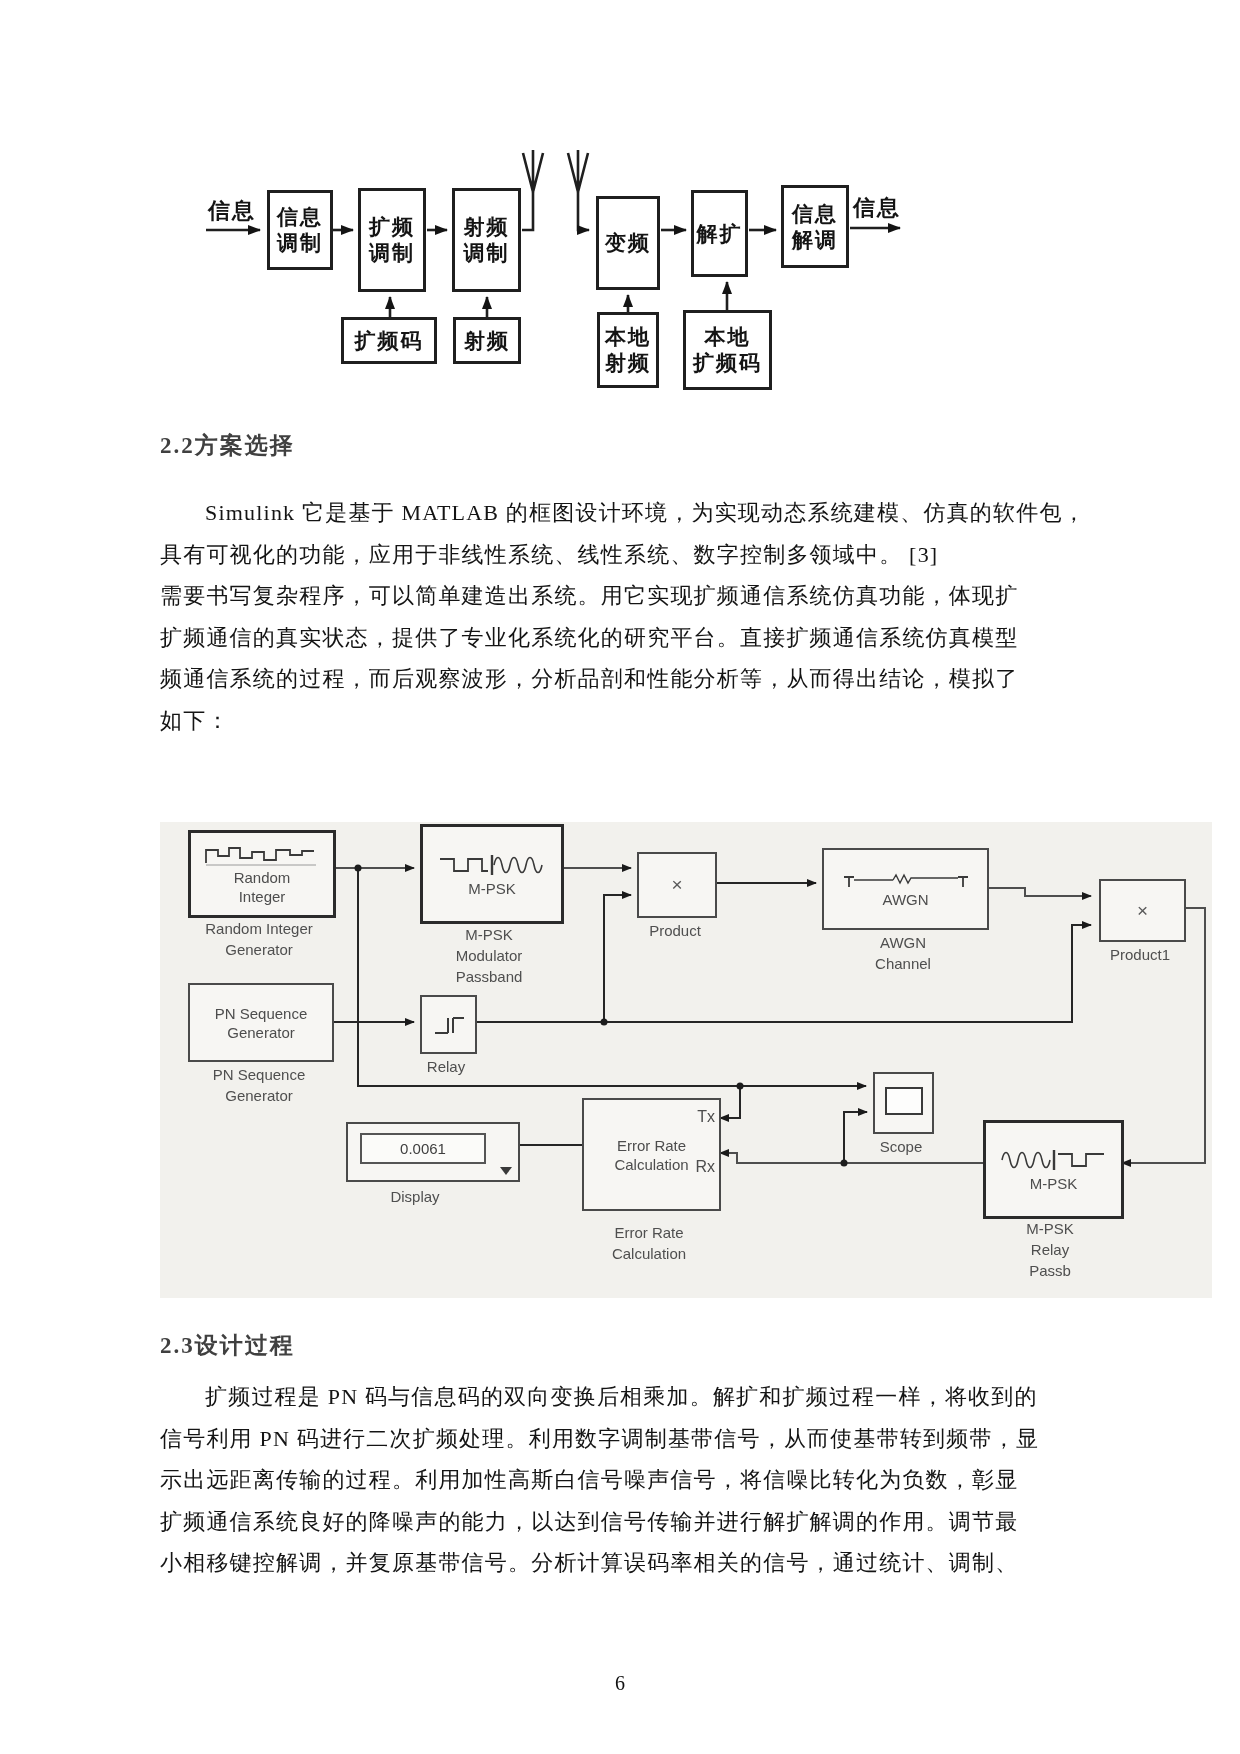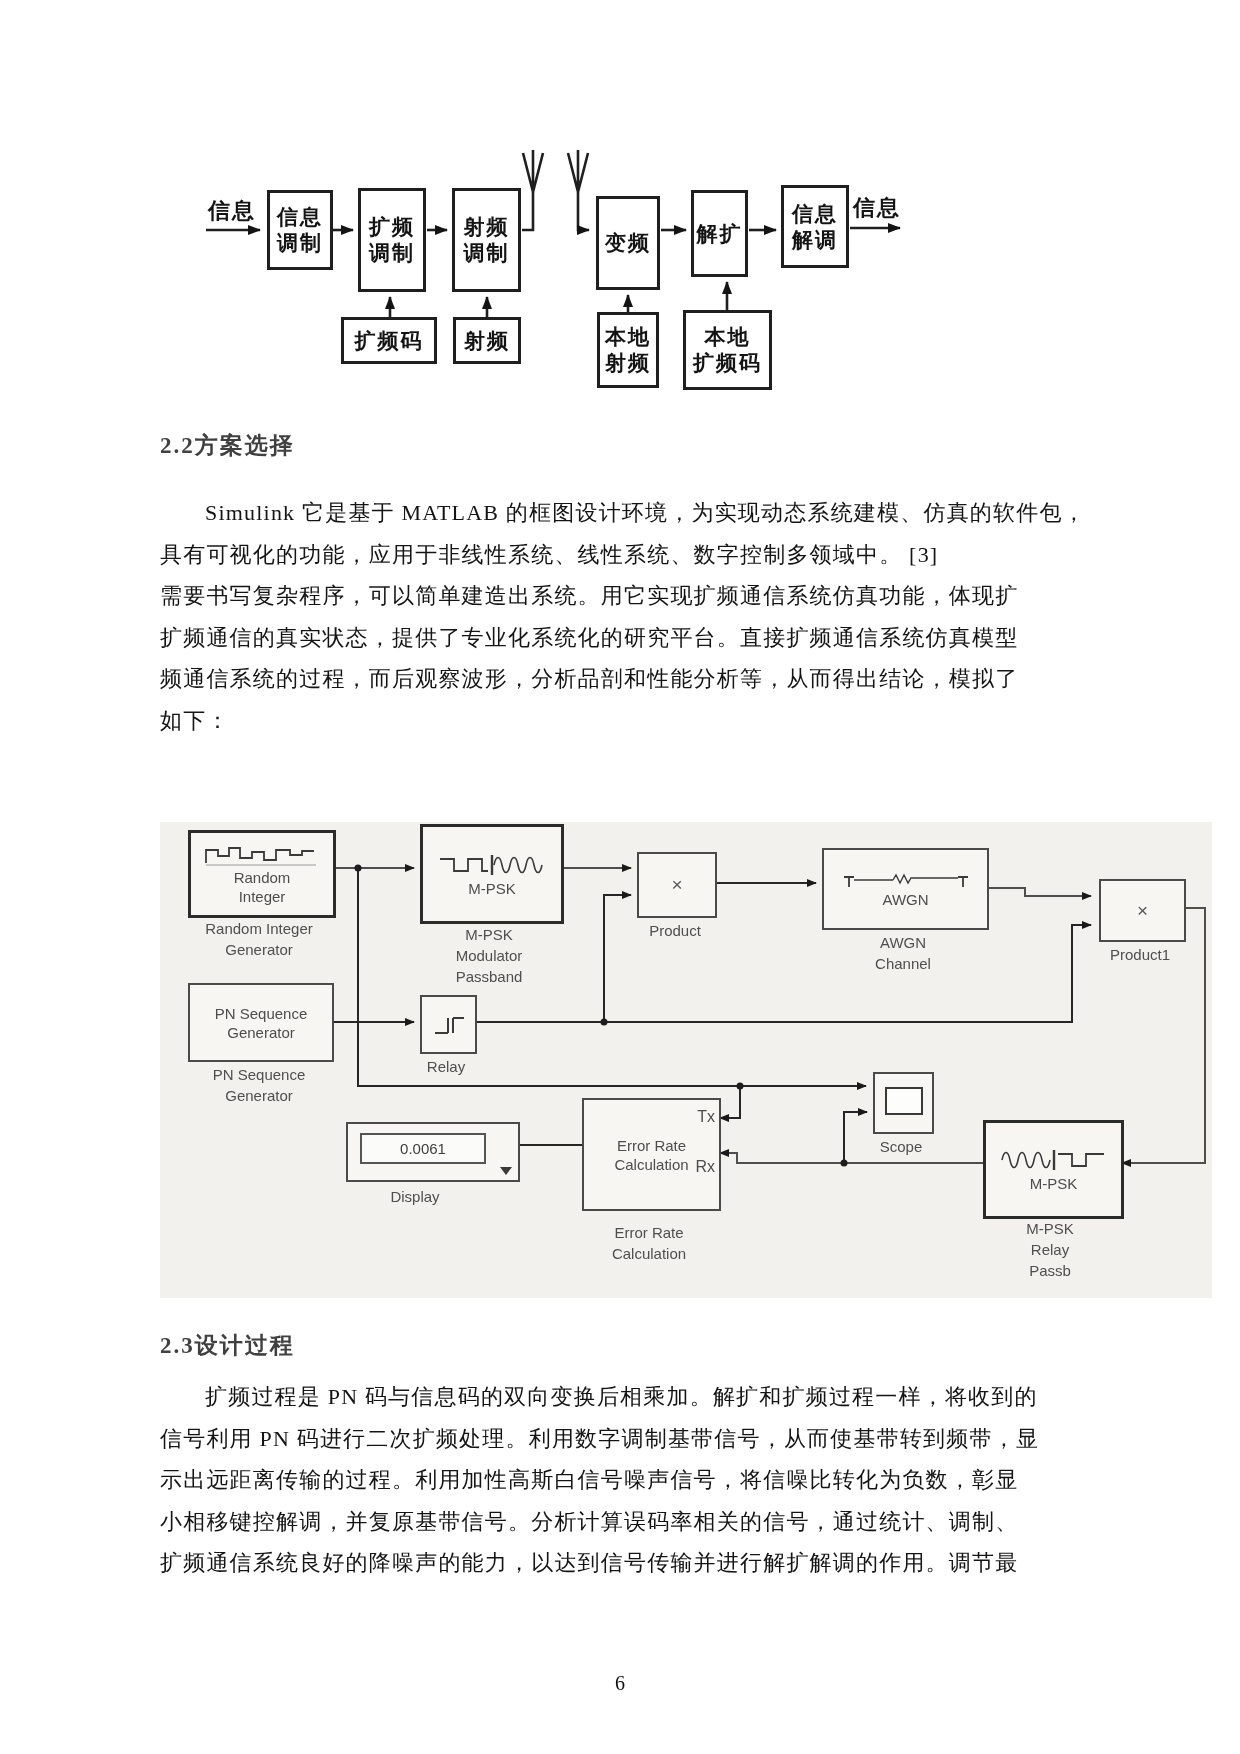--- a/index.html
+++ b/index.html
@@ -263,19 +263,19 @@
       <span class="ll">Passb</span>
     </div>
   </div>
 
   <div class="h2" style="top:1330px">2.3设计过程</div>
 
   <div class="para" style="top:1376px">
     <div class="bodyline indent">扩频过程是 PN 码与信息码的双向变换后相乘加。解扩和扩频过程一样，将收到的</div>
     <div class="bodyline">信号利用 PN 码进行二次扩频处理。利用数字调制基带信号，从而使基带转到频带，显</div>
     <div class="bodyline">示出远距离传输的过程。利用加性高斯白信号噪声信号，将信噪比转化为负数，彰显</div>
+    <div class="bodyline">扩频通信系统良好的降噪声的能力，以达到信号传输并进行解扩解调的作用。调节最</div>
     <div class="bodyline">小相移键控解调，并复原基带信号。分析计算误码率相关的信号，通过统计、调制、</div>
-    <div class="bodyline">扩频通信系统良好的降噪声的能力，以达到信号传输并进行解扩解调的作用。调节最</div>
   </div>
 
   <div class="pagenum">6</div>
 
 </div>
 
 </body></html>

